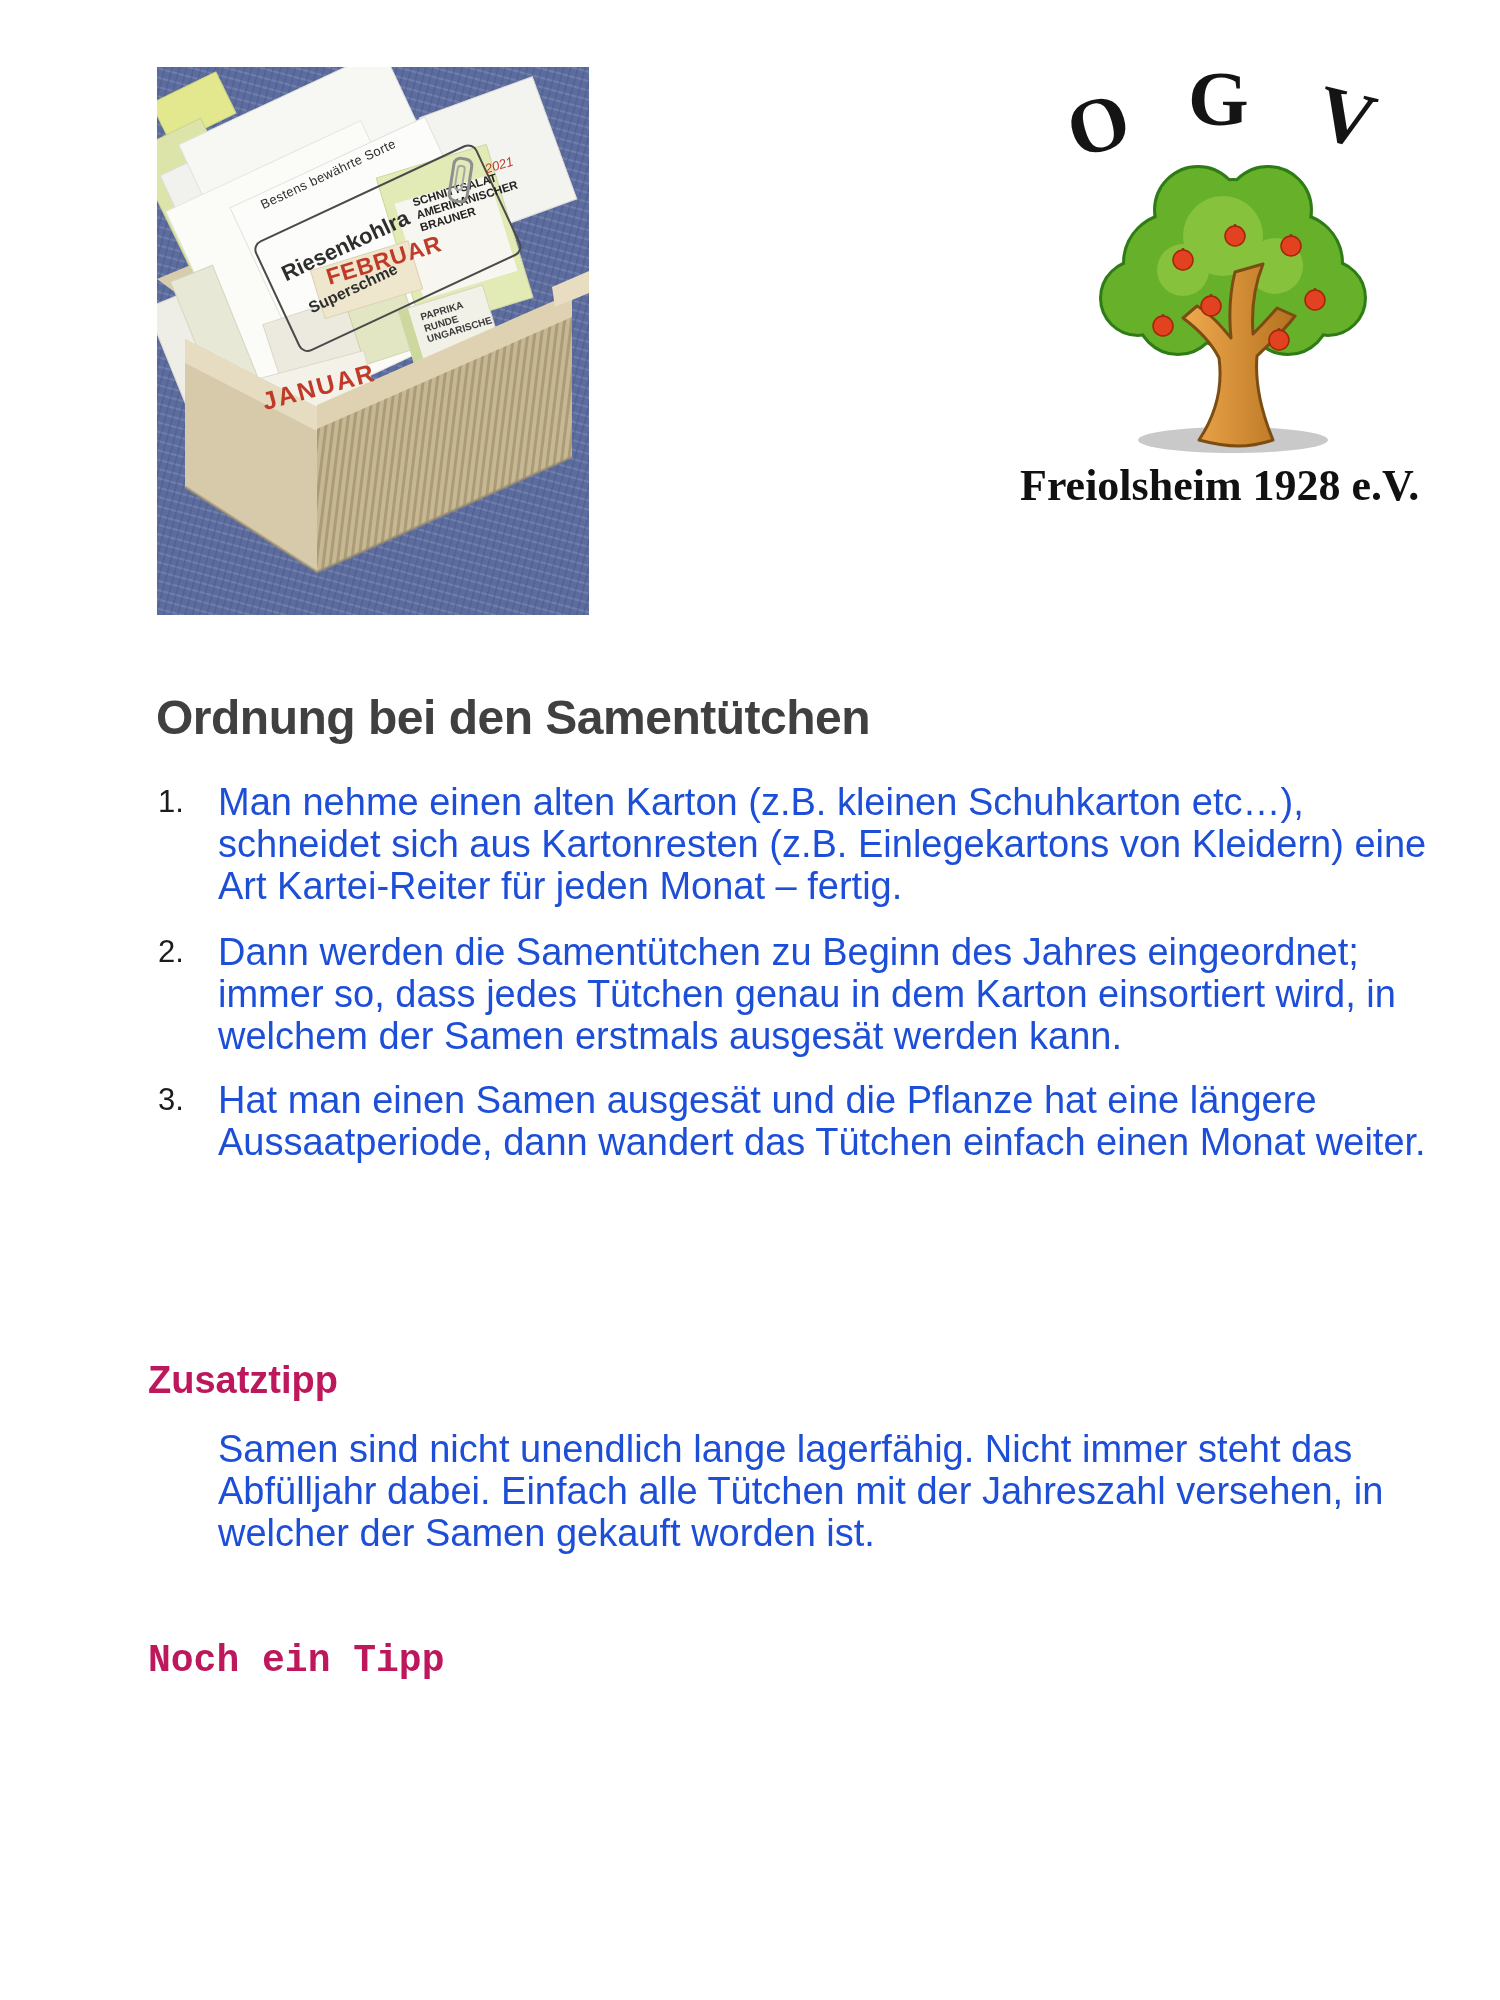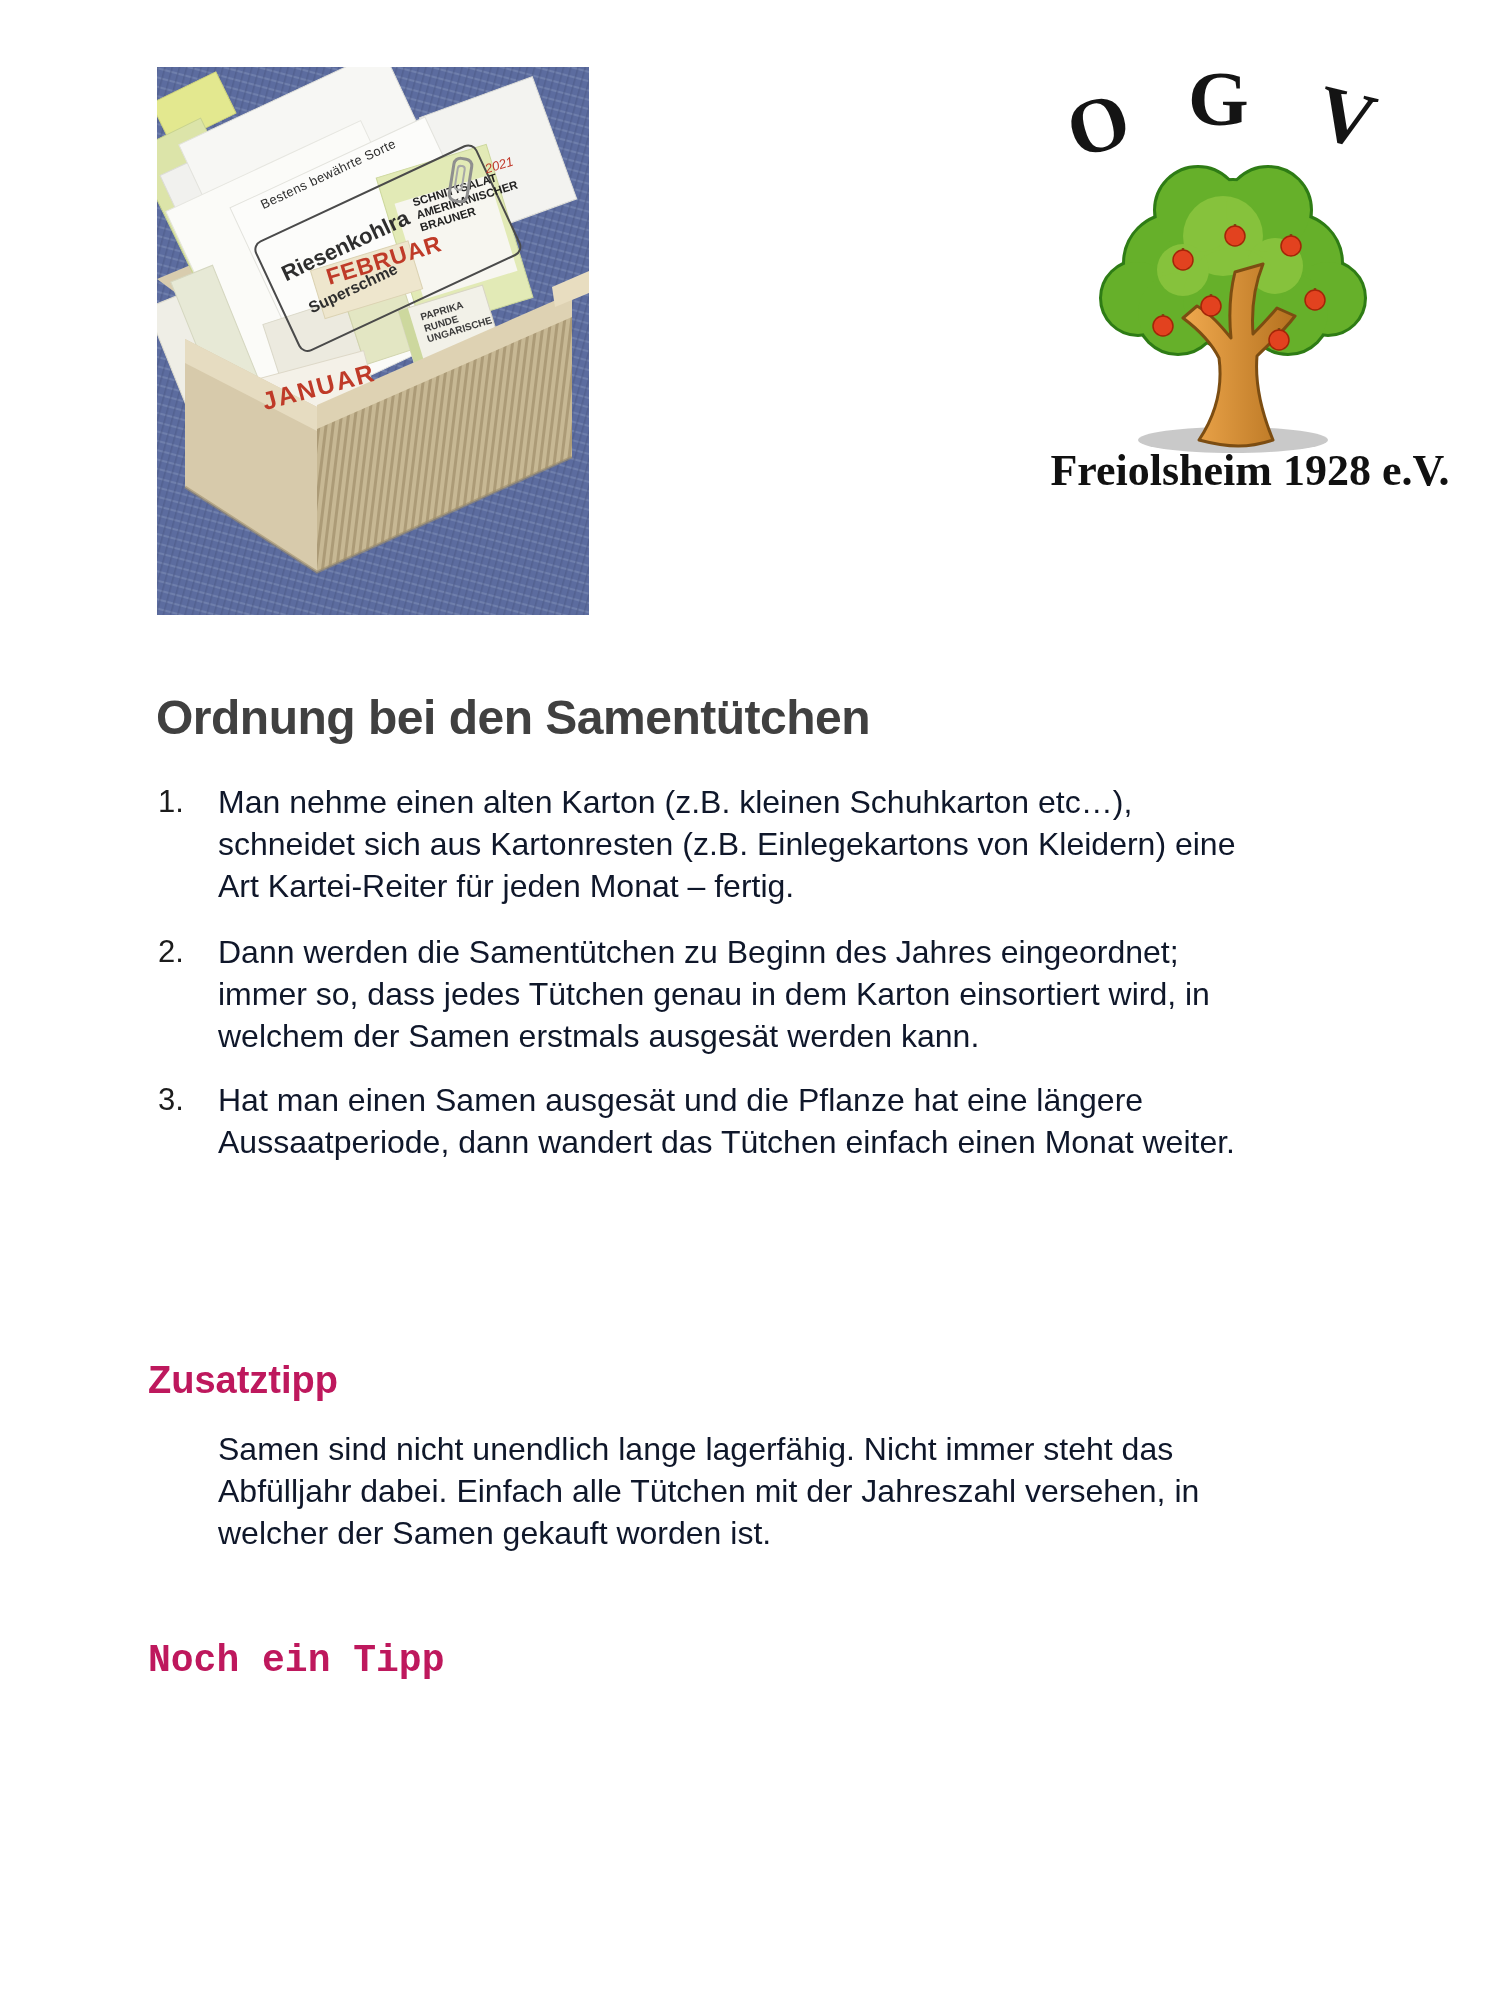--- a/index.html
+++ b/index.html
@@ -30,27 +30,27 @@
   .clip::after{content:"";position:absolute;left:2px;top:5px;width:5px;height:22px;
         border:2px solid #a8a8a8;border-radius:4px;}
 
   
   .logo-letter{position:absolute;font-family:"Liberation Serif",serif;font-weight:bold;
                font-size:78px;color:#141414;line-height:1;}
   .l-o{left:1068px;top:86px;transform:rotate(-16deg);}
   .l-g{left:1188px;top:60px;}
   .l-v{left:1318px;top:78px;transform:rotate(14deg);}
   .tree{position:absolute;left:1083px;top:148px;}
-  .orgname{position:absolute;left:1020px;top:445px;width:460px;text-align:center;
+  .orgname{position:absolute;left:1020px;top:460px;width:460px;text-align:left;
            font-family:"Liberation Serif",serif;font-weight:bold;font-size:44px;color:#111;}
 
   
   .doc-title{position:absolute;left:156px;top:690px;font-size:48px;font-weight:bold;
              letter-spacing:-0.5px;color:#404040;}
-  .body-txt{font-size:32px;line-height:42px;white-space:pre-line;color:#0f172a;}
+  .body-txt{font-size:38px;line-height:42px;white-space:pre-line;color:#1d4ed8;}
   .list-item{position:absolute;left:158px;}
   .list-item .num{position:absolute;left:0;top:0;font-size:31px;line-height:42px;}
   .list-item .txt{margin-left:60px;}
   .note{position:absolute;left:218px;top:1186px;}
   .tip-head{position:absolute;left:148px;font-size:38px;font-weight:bold;color:#be185d;}
   .tip-body{position:absolute;left:218px;}
   .i1{top:781px;} .i2{top:931px;} .i3{top:1079px;}
   .h-zus{top:1359px;} .p-zus{top:1428px;}
   .h-noch{top:1639px;font-family:Liberation Mono, monospace;} .p-noch{top:1709px;}
 </style>

